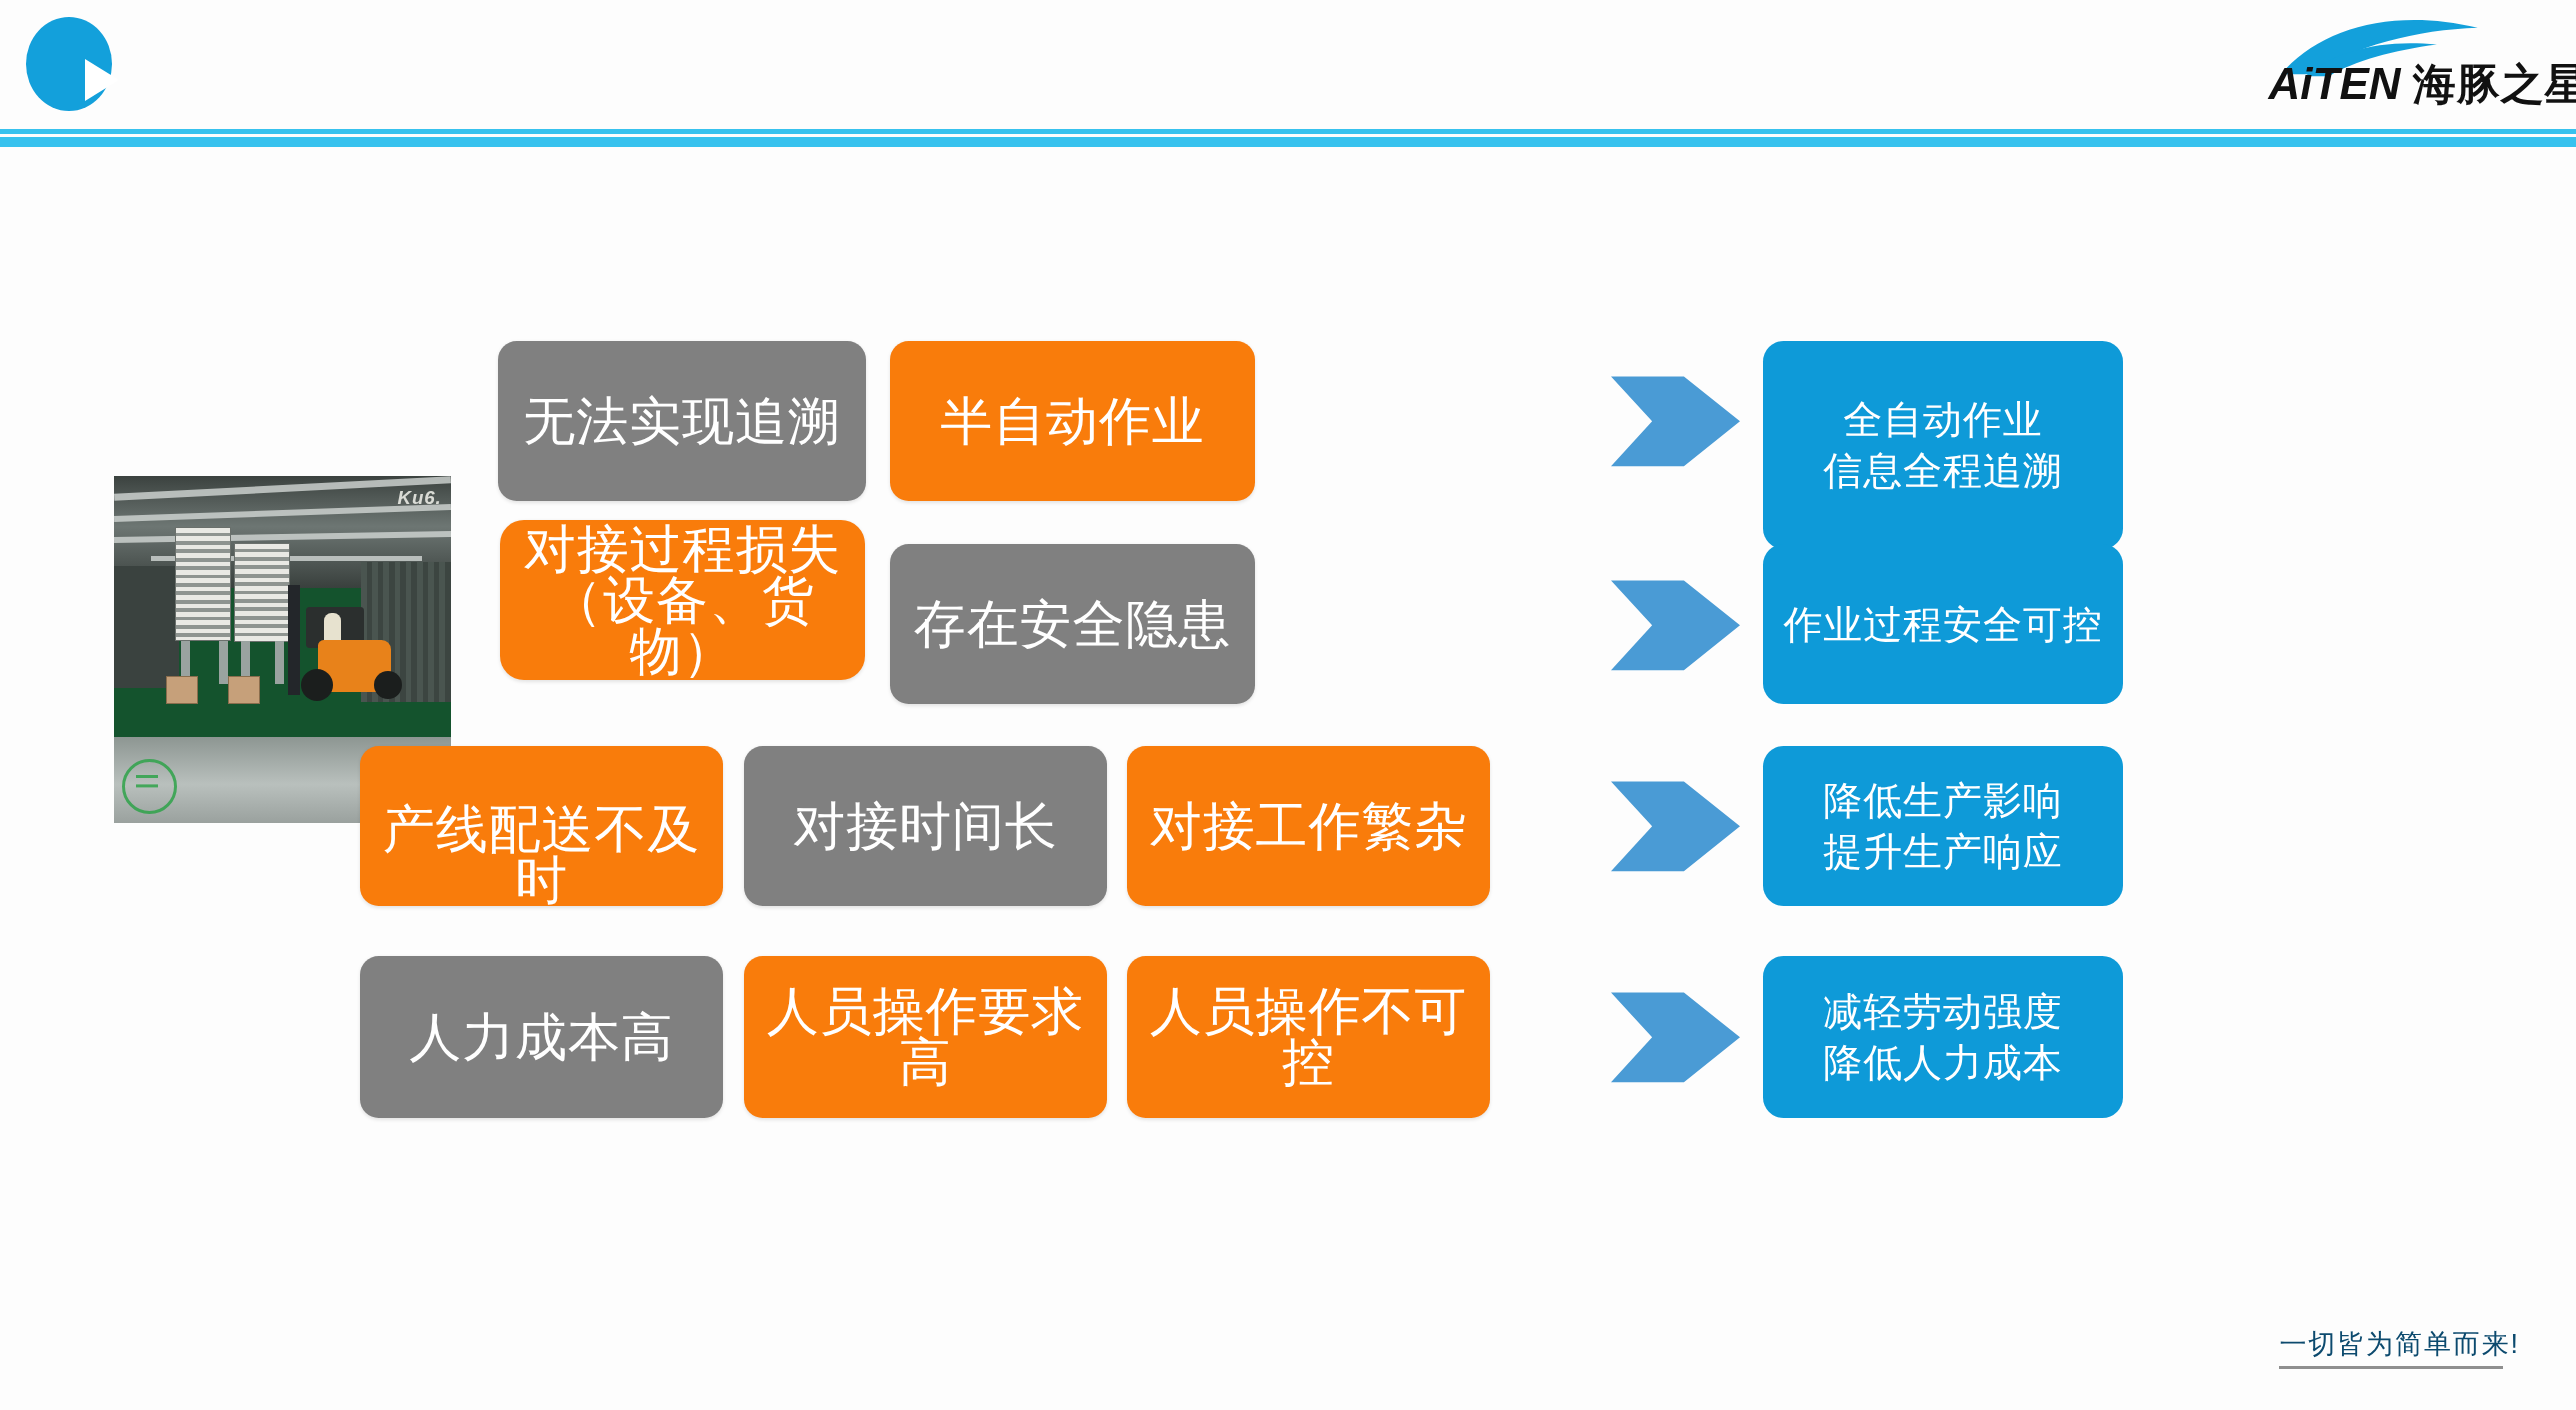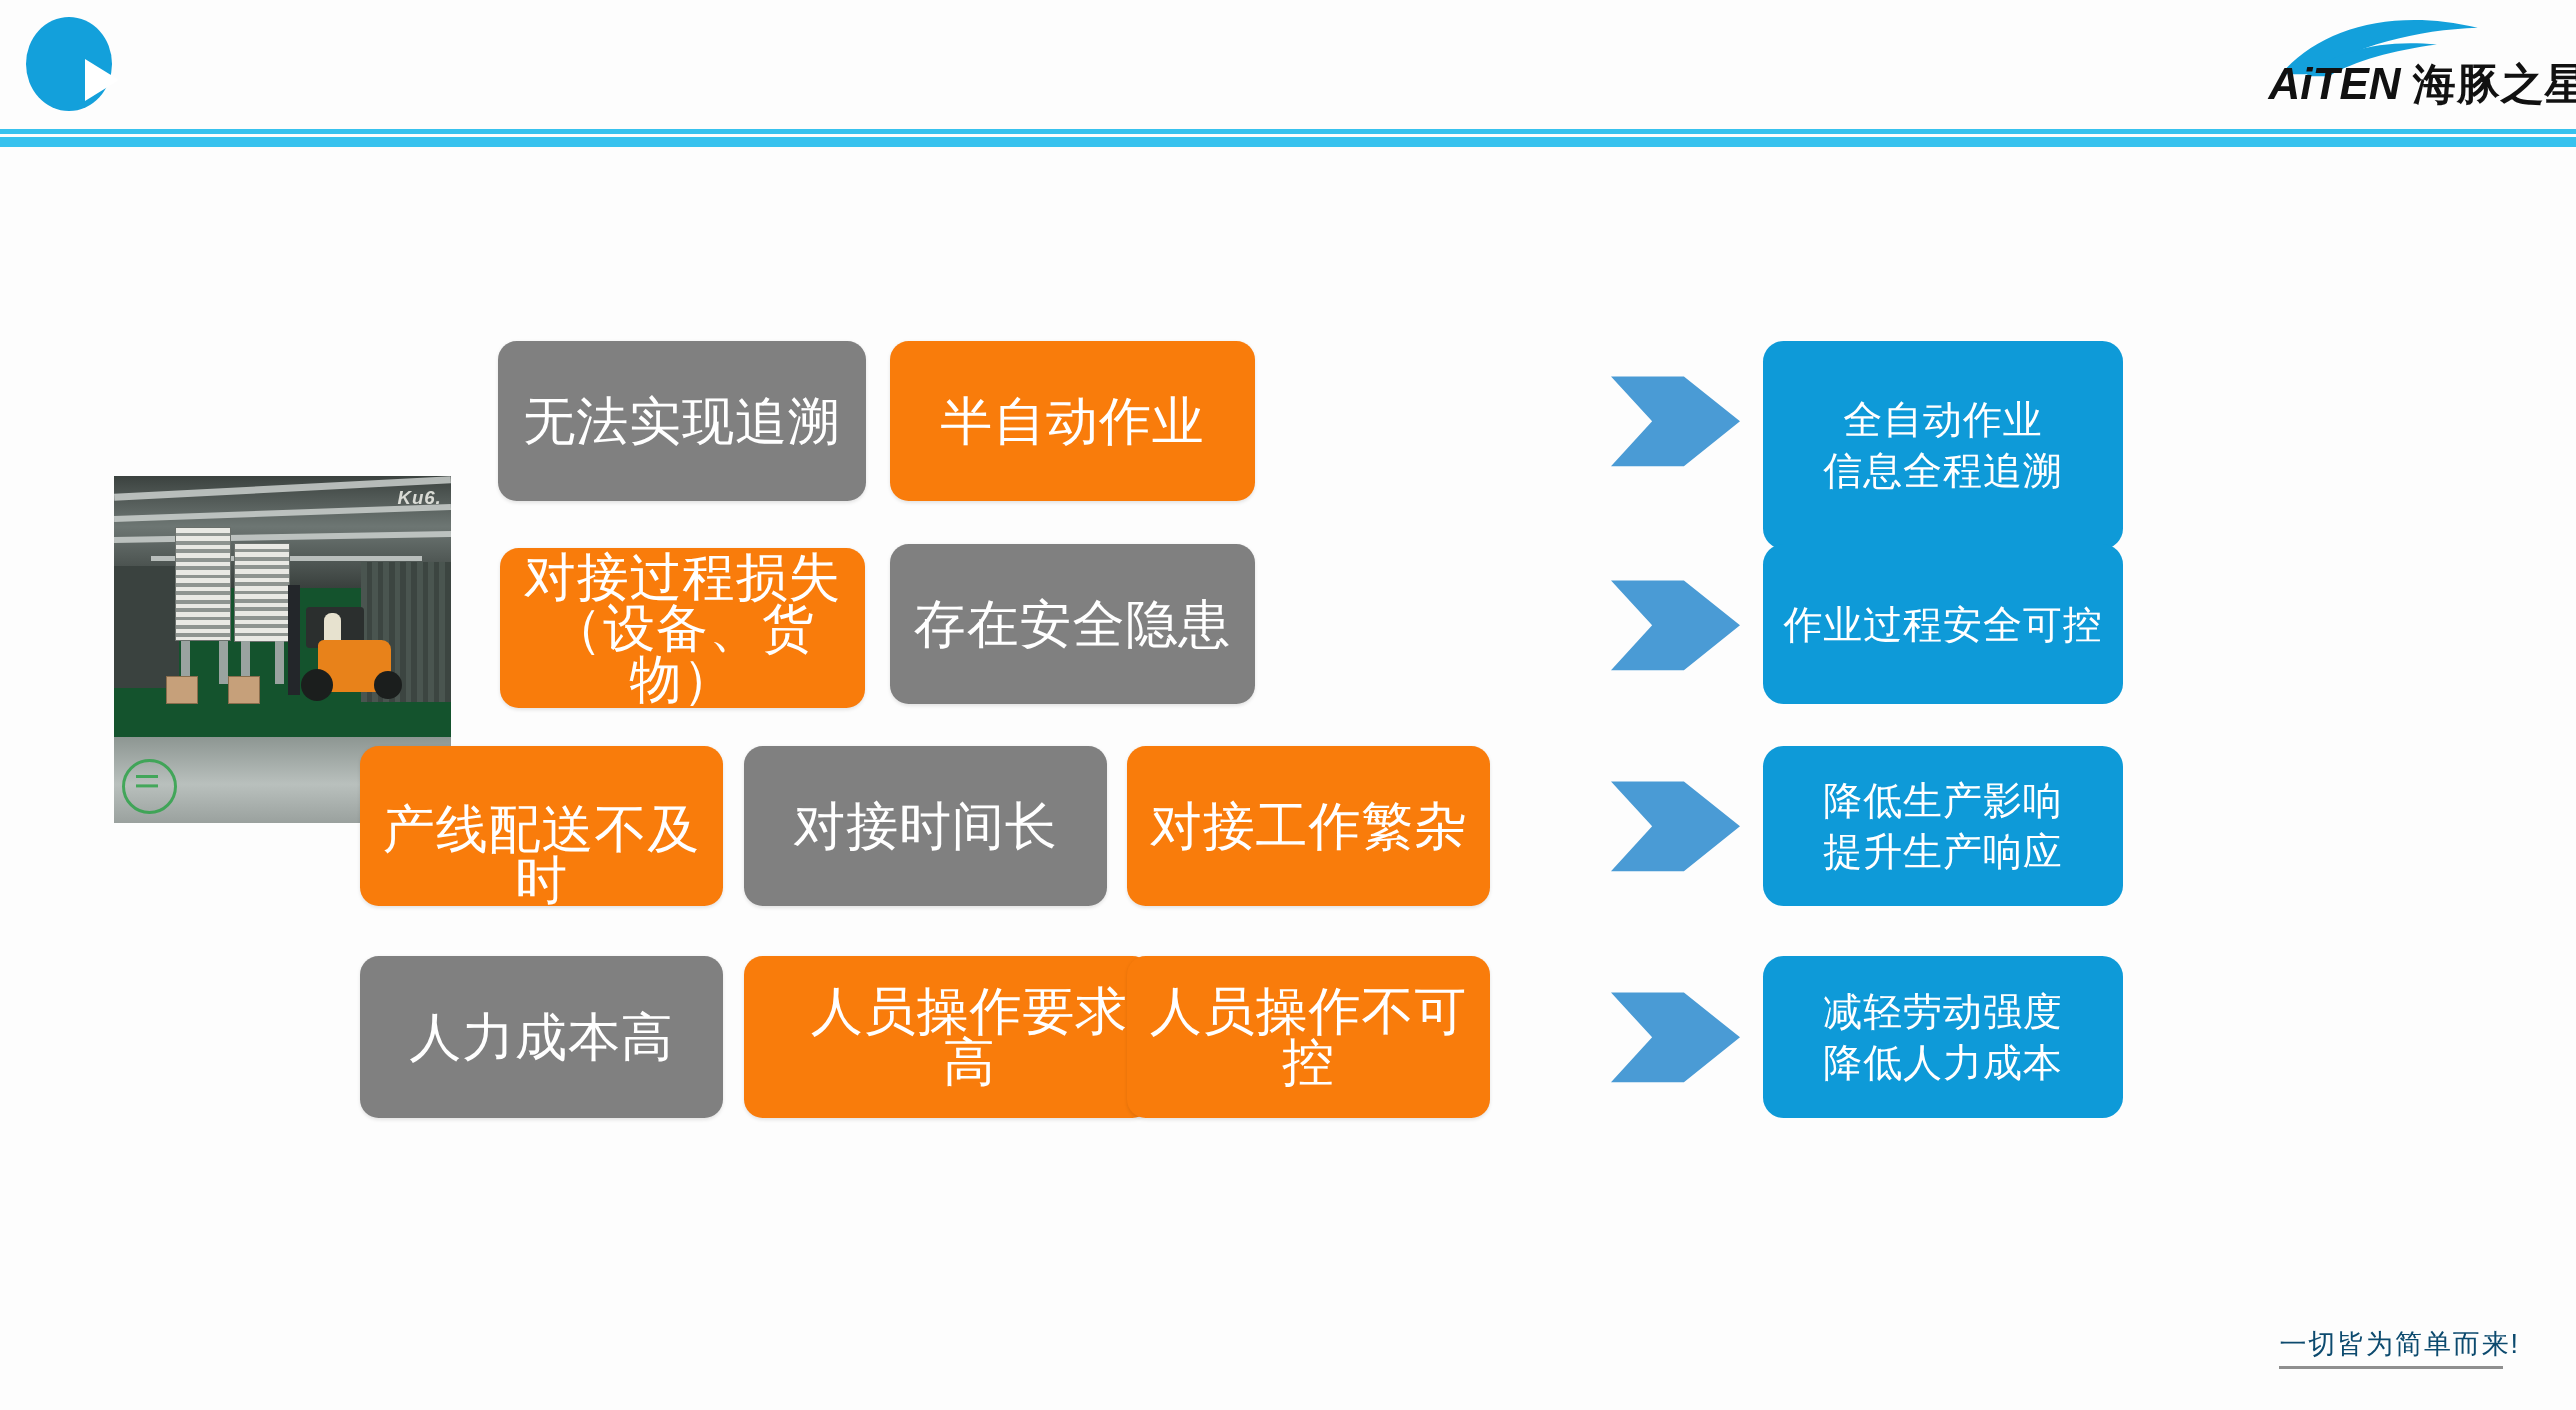--- a/index.html
+++ b/index.html
@@ -152,21 +152,21 @@
       <div class="pbox gray" style="left: 498px; top: 341px; width: 368px; height: 160px;">
         <span>
           <span style="display:block">无法实现追溯</span>
         </span>
       </div>
       <div class="pbox orange" style="left: 890px; top: 341px; width: 365px; height: 160px;">
         <span>
           <span style="display:block">半自动作业</span>
         </span>
       </div>
-      <div class="pbox orange" style="left: 500px; top: 548px; width: 365px; height: 160px;">
+      <div class="pbox orange" style="left: 500px; top: 520px; width: 365px; height: 160px; border-radius: 24px;">
         <span>
           <span style="display:block">对接过程损失</span>
           <span style="display:block">（设备、货物）</span>
         </span>
       </div>
       <div class="pbox gray" style="left: 890px; top: 544px; width: 365px; height: 160px;">
         <span>
           <span style="display:block">存在安全隐患</span>
         </span>
       </div>
@@ -183,21 +183,21 @@
       <div class="pbox orange" style="left: 1127px; top: 746px; width: 363px; height: 160px;">
         <span>
           <span style="display:block">对接工作繁杂</span>
         </span>
       </div>
       <div class="pbox gray" style="left: 360px; top: 956px; width: 363px; height: 162px;">
         <span>
           <span style="display:block">人力成本高</span>
         </span>
       </div>
-      <div class="pbox orange" style="left: 744px; top: 956px; width: 363px; height: 162px; padding-left: 44px;">
+      <div class="pbox orange" style="left: 744px; top: 956px; width: 363px; height: 162px;">
         <span>
           <span style="display:block">人员操作要求高</span>
         </span>
       </div>
       <div class="pbox orange" style="left: 1127px; top: 956px; width: 363px; height: 162px;">
         <span>
           <span style="display:block">人员操作不可控</span>
         </span>
       </div>
     </div>

